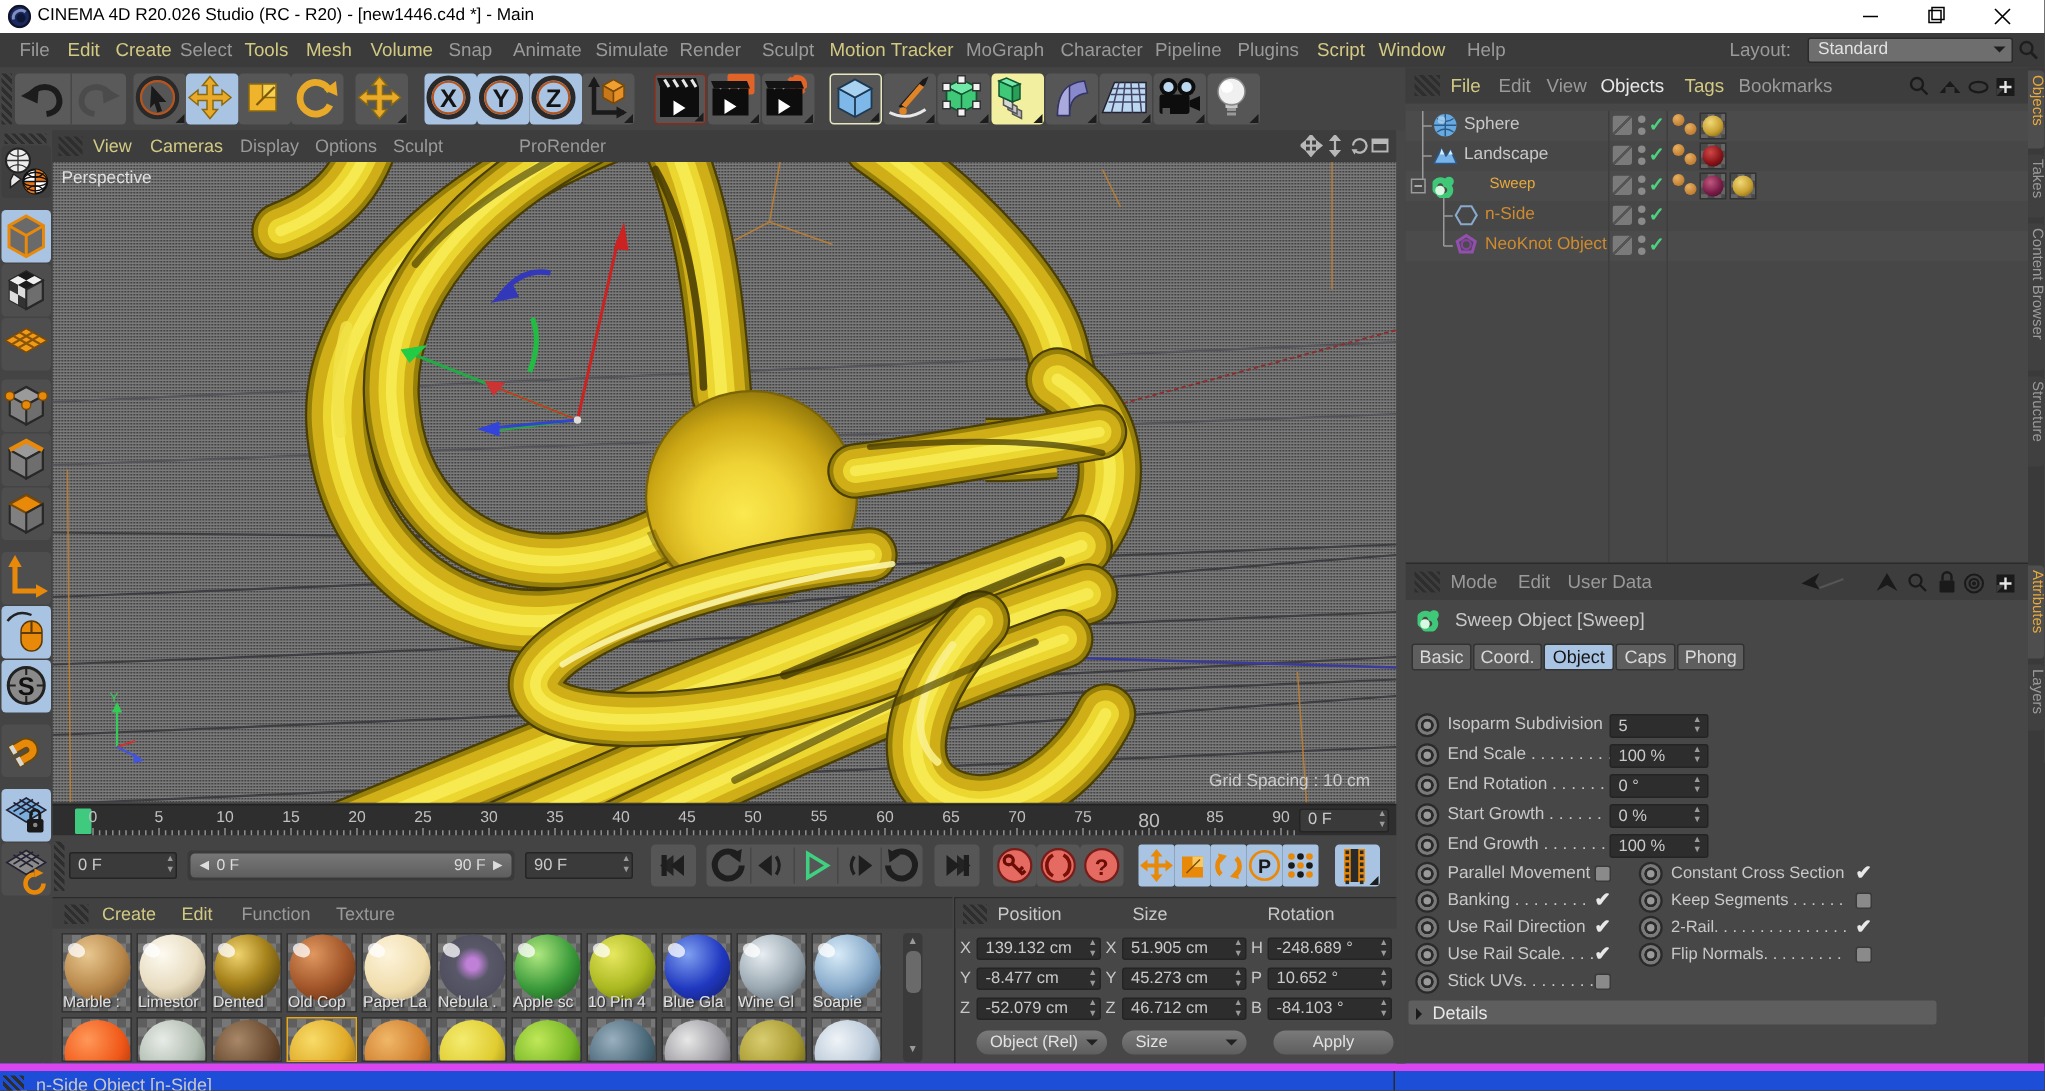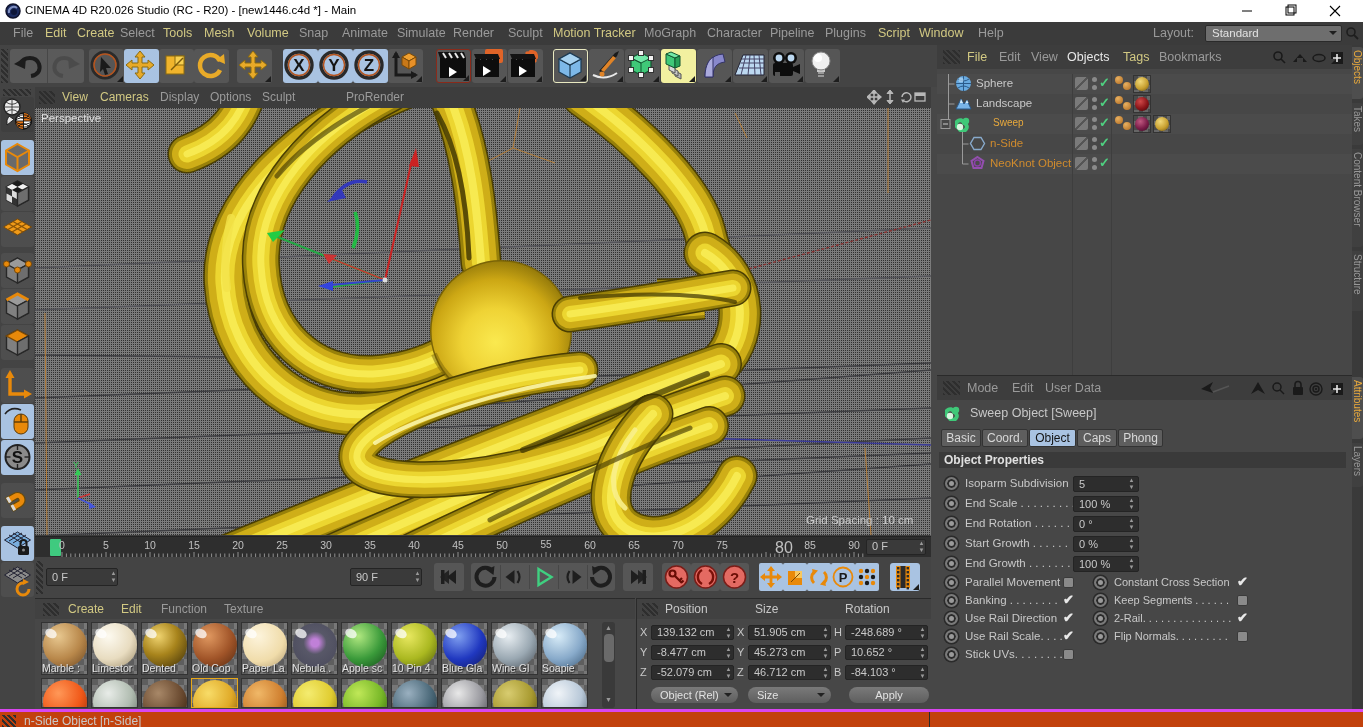--- a/index.html
+++ b/index.html
@@ -525,21 +525,21 @@
 <div class="abs" style="left:281px;top:2px;width:20px;text-align:center;font-size:10.5px;color:#c0c0c0;">30</div>
 <div class="abs" style="left:325px;top:2px;width:20px;text-align:center;font-size:10.5px;color:#c0c0c0;">35</div>
 <div class="abs" style="left:369px;top:2px;width:20px;text-align:center;font-size:10.5px;color:#c0c0c0;">40</div>
 <div class="abs" style="left:413px;top:2px;width:20px;text-align:center;font-size:10.5px;color:#c0c0c0;">45</div>
 <div class="abs" style="left:457px;top:2px;width:20px;text-align:center;font-size:10.5px;color:#c0c0c0;">50</div>
 <div class="abs" style="left:501px;top:2px;width:20px;text-align:center;font-size:10px;color:#c0c0c0;">55</div>
 <div class="abs" style="left:545px;top:2px;width:20px;text-align:center;font-size:10.5px;color:#c0c0c0;">60</div>
 <div class="abs" style="left:589px;top:2px;width:20px;text-align:center;font-size:10.5px;color:#c0c0c0;">65</div>
 <div class="abs" style="left:633px;top:2px;width:20px;text-align:center;font-size:10.5px;color:#c0c0c0;">70</div>
 <div class="abs" style="left:677px;top:2px;width:20px;text-align:center;font-size:10.5px;color:#c0c0c0;">75</div>
-<div class="abs" style="left:739px;top:2px;width:20px;text-align:center;font-size:16px;color:#c0c0c0;">80</div>
+<div class="abs" style="left:721px;top:2px;width:20px;text-align:center;font-size:13px;color:#c0c0c0;">80</div>
 <div class="abs" style="left:765px;top:2px;width:20px;text-align:center;font-size:10.5px;color:#c0c0c0;">85</div>
 <div class="abs" style="left:809px;top:2px;width:20px;text-align:center;font-size:10.5px;color:#c0c0c0;">90</div>
 <svg class="abs" style="left:0;top:13px;" width="860" height="8" viewBox="0 0 860 8">
       <line x1="27.0" y1="2" x2="27.0" y2="7" stroke="#8f8f8f" stroke-width="1"></line>
       <line x1="31.4" y1="3.5" x2="31.4" y2="7" stroke="#8f8f8f" stroke-width="1"></line>
       <line x1="35.8" y1="3.5" x2="35.8" y2="7" stroke="#8f8f8f" stroke-width="1"></line>
       <line x1="40.2" y1="3.5" x2="40.2" y2="7" stroke="#8f8f8f" stroke-width="1"></line>
       <line x1="44.6" y1="3.5" x2="44.6" y2="7" stroke="#8f8f8f" stroke-width="1"></line>
       <line x1="49.0" y1="3.5" x2="49.0" y2="7" stroke="#8f8f8f" stroke-width="1"></line>
       <line x1="53.4" y1="3.5" x2="53.4" y2="7" stroke="#8f8f8f" stroke-width="1"></line>
@@ -720,20 +720,26 @@
       <line x1="823.4" y1="3.5" x2="823.4" y2="7" stroke="#8f8f8f" stroke-width="1"></line>
       <line x1="827.8" y1="3.5" x2="827.8" y2="7" stroke="#8f8f8f" stroke-width="1"></line>
     </svg>
 <div class="fld" style="left:831px;top:2px;width:60px;height:16px;background:#3a3a3a;">0 F</div>
 <div class="spin" style="left:882px;top:3px;">▲<br>▼</div>
 </div>
 <div class="abs" style="left:35px;top:557px;width:896px;height:41px;background:#444;">
 <div class="abs hatch" style="left:1px;top:4px;width:7px;height:33px;"></div>
 <div class="fld" style="left:11px;top:11px;width:72px;height:18px;background:#3a3a3a;line-height:16px;">0 F</div>
 <div class="spin" style="left:74px;top:13px;">▲<br>▼</div>
+<div class="abs" style="left:90px;top:10px;width:218px;height:20px;background:#3a3a3a;border-radius:3px;">
+      <div class="abs" style="left:2px;top:2px;width:214px;height:16px;background:linear-gradient(#777,#5e5e5e);border-radius:3px;font-size:10.5px;color:#ddd;">
+        <span style="position:absolute;left:4px;top:2px;">◄ 0 F</span>
+        <span style="position:absolute;right:4px;top:2px;">90 F ►</span>
+      </div>
+    </div>
 <div class="fld" style="left:315px;top:11px;width:72px;height:18px;background:#3a3a3a;line-height:16px;">90 F</div>
 <div class="spin" style="left:378px;top:13px;">▲<br>▼</div>
 <div class="btn" style="left:399px;top:6px;width:30px;height:28px;background:#565656;border-radius:3px;"><svg width="100%" height="100%" viewBox="0 0 28 28">
         <g fill="#1e1e1e">
           <rect x="6" y="7" width="3.5" height="14"></rect>
           <path d="M21 7 v14 l-9 -7 z"></path>
           <path d="M14 7 v14 l-9 -7 z" opacity="0.9"></path>
         </g>
       </svg></div>
 <div class="abs" style="left:436px;top:6px;width:144px;height:28px;background:#565656;border-radius:3px;"></div>
@@ -1118,21 +1124,20 @@
         <path d="M4 13 a4 4 0 1 1 5 -5 a4 4 0 1 1 -5 5" fill="none" stroke="#3fc878" stroke-width="4"></path>
         <circle cx="5" cy="12" r="3.2" fill="#d8f8e0"></circle>
         <circle cx="11" cy="6" r="3.2" fill="#3fc878"></circle>
       </svg></div>
 <div class="abs" style="left:33px;top:30px;font-size:12.5px;color:#c8c8c8;">Sweep Object [Sweep]</div>
 <div class="abs" style="left:4px;top:53px;width:40px;height:18px;background:#5e5e5e;color:#d8d8d8;border:1px solid #333;border-radius:2px;font-size:12px;line-height:17px;text-align:center;">Basic</div>
 <div class="abs" style="left:45px;top:53px;width:46px;height:18px;background:#5e5e5e;color:#d8d8d8;border:1px solid #333;border-radius:2px;font-size:12px;line-height:17px;text-align:center;">Coord.</div>
 <div class="abs" style="left:92px;top:53px;width:47px;height:18px;background:#a9c3e2;color:#141414;border:1px solid #333;border-radius:2px;font-size:12px;line-height:17px;text-align:center;">Object</div>
 <div class="abs" style="left:140px;top:53px;width:40px;height:18px;background:#5e5e5e;color:#d8d8d8;border:1px solid #333;border-radius:2px;font-size:12px;line-height:17px;text-align:center;">Caps</div>
 <div class="abs" style="left:181px;top:53px;width:45px;height:18px;background:#5e5e5e;color:#d8d8d8;border:1px solid #333;border-radius:2px;font-size:12px;line-height:17px;text-align:center;">Phong</div>
-<div class="abs" style="left:2px;top:76px;width:407px;height:16px;background:#3a3a3a;font-size:12px;font-weight:bold;color:#e0e0e0;line-height:16px;padding-left:5px;">Object Properties</div>
 <div class="abs" style="left:8px;top:101px;width:13px;height:13px;border-radius:50%;background:#9a9a9a;border:2.5px solid #7a7a7a;box-shadow:0 0 0 1.5px #2a2a2a, inset 0 0 0 2px #2a2a2a;"></div>
     <div class="abs" style="left:28px;top:101px;font-size:11.5px;color:#c8c8c8;white-space:nowrap;">Isoparm Subdivision</div>
     <div class="fld" style="left:136px;top:100px;width:66px;height:16px;line-height:14px;">5</div>
     <div class="spin" style="left:190px;top:101px;">▲<br>▼</div>
 <div class="abs" style="left:8px;top:121px;width:13px;height:13px;border-radius:50%;background:#9a9a9a;border:2.5px solid #7a7a7a;box-shadow:0 0 0 1.5px #2a2a2a, inset 0 0 0 2px #2a2a2a;"></div>
     <div class="abs" style="left:28px;top:121px;font-size:11.5px;color:#c8c8c8;white-space:nowrap;">End Scale . . . . . . . . .</div>
     <div class="fld" style="left:136px;top:120px;width:66px;height:16px;line-height:14px;">100 %</div>
     <div class="spin" style="left:190px;top:121px;">▲<br>▼</div>
 <div class="abs" style="left:8px;top:141px;width:13px;height:13px;border-radius:50%;background:#9a9a9a;border:2.5px solid #7a7a7a;box-shadow:0 0 0 1.5px #2a2a2a, inset 0 0 0 2px #2a2a2a;"></div>
     <div class="abs" style="left:28px;top:141px;font-size:11.5px;color:#c8c8c8;white-space:nowrap;">End Rotation . . . . . .</div>
@@ -1166,33 +1171,34 @@
     <div class="abs" style="left:300px;top:234px;font-size:13px;font-weight:bold;color:#e8e8e8;">✔</div>
 <div class="abs" style="left:8px;top:254px;width:13px;height:13px;border-radius:50%;background:#9a9a9a;border:2.5px solid #7a7a7a;box-shadow:0 0 0 1.5px #2a2a2a, inset 0 0 0 2px #2a2a2a;"></div>
     <div class="abs" style="left:28px;top:254px;font-size:11.5px;color:#c8c8c8;white-space:nowrap;">Use Rail Scale. . . .</div>
     <div class="abs" style="left:126px;top:252px;font-size:13px;font-weight:bold;color:#e8e8e8;">✔</div>
 <div class="abs" style="left:157px;top:254px;width:13px;height:13px;border-radius:50%;background:#9a9a9a;border:2.5px solid #7a7a7a;box-shadow:0 0 0 1.5px #2a2a2a, inset 0 0 0 2px #2a2a2a;"></div>
     <div class="abs" style="left:177px;top:254px;font-size:11px;color:#c8c8c8;white-space:nowrap;">Flip Normals. . . . . . . . .</div>
     <div class="abs" style="left:300px;top:255px;width:11px;height:11px;background:#8a8a8a;border-radius:2px;border:1px solid #3a3a3a;"></div>
 <div class="abs" style="left:8px;top:272px;width:13px;height:13px;border-radius:50%;background:#9a9a9a;border:2.5px solid #7a7a7a;box-shadow:0 0 0 1.5px #2a2a2a, inset 0 0 0 2px #2a2a2a;"></div>
     <div class="abs" style="left:28px;top:272px;font-size:11.5px;color:#c8c8c8;white-space:nowrap;">Stick UVs. . . . . . . .</div>
     <div class="abs" style="left:126px;top:273px;width:11px;height:11px;background:#8a8a8a;border-radius:2px;border:1px solid #3a3a3a;"></div>
+<div class="abs" style="left:2px;top:291px;width:352px;height:16px;background:#5e5e5e;border-radius:2px;font-size:12px;color:#e8e8e8;line-height:16px;padding-left:16px;">Details<span style="position:absolute;left:5px;top:5px;border:4px solid transparent;border-left-color:#1a1a1a;"></span></div>
 </div>
 <div class="abs" style="left:1352px;top:45px;width:11px;height:682px;background:#3a3a3a;">
 <div class="abs" style="left:0;top:2px;width:11px;height:52px;background:#4e4e4e;border-radius:0 3px 3px 0;"></div>
 <div class="abs" style="left:0px;top:5px;width:11px;font-size:10px;color:#e8a93c;writing-mode:vertical-rl;height:46px;overflow:hidden;white-space:nowrap;">Objects</div>
 <div class="abs" style="left:0;top:58px;width:11px;height:42px;background:#404040;border-radius:0 3px 3px 0;"></div>
 <div class="abs" style="left:0px;top:61px;width:11px;font-size:10px;color:#9a9a9a;writing-mode:vertical-rl;height:36px;overflow:hidden;white-space:nowrap;">Takes</div>
 <div class="abs" style="left:0;top:104px;width:11px;height:98px;background:#404040;border-radius:0 3px 3px 0;"></div>
 <div class="abs" style="left:0px;top:107px;width:11px;font-size:10px;color:#9a9a9a;writing-mode:vertical-rl;height:92px;overflow:hidden;white-space:nowrap;">Content Browser</div>
 <div class="abs" style="left:0;top:206px;width:11px;height:60px;background:#404040;border-radius:0 3px 3px 0;"></div>
 <div class="abs" style="left:0px;top:209px;width:11px;font-size:10px;color:#9a9a9a;writing-mode:vertical-rl;height:54px;overflow:hidden;white-space:nowrap;">Structure</div>
 <div class="abs" style="left:0;top:332px;width:11px;height:62px;background:#4e4e4e;border-radius:0 3px 3px 0;"></div>
 <div class="abs" style="left:0px;top:335px;width:11px;font-size:10px;color:#e8a93c;writing-mode:vertical-rl;height:56px;overflow:hidden;white-space:nowrap;">Attributes</div>
 <div class="abs" style="left:0;top:398px;width:11px;height:44px;background:#404040;border-radius:0 3px 3px 0;"></div>
 <div class="abs" style="left:0px;top:401px;width:11px;font-size:10px;color:#9a9a9a;writing-mode:vertical-rl;height:38px;overflow:hidden;white-space:nowrap;">Layers</div>
 </div>
-<div class="abs" style="left:0;top:709px;width:1363px;height:18px;background:#c2410c;border-top:3px solid #d946ef;">
+<div class="abs" style="left:0;top:709px;width:1363px;height:18px;background:#1d4ed8;border-top:5px solid #d946ef;">
 <div class="abs hatch" style="left:2px;top:3px;width:14px;height:12px;"></div>
 <div class="abs" style="left:24px;top:2px;font-size:12px;color:#c8c8c8;">n-Side Object [n-Side]</div>
 <div class="abs" style="left:929px;top:0;width:1px;height:18px;background:#2a2a2a;"></div>
 </div>
 <div class="abs" style="left:931px;top:87px;width:6px;height:622px;background:#474747;"></div>
 <div class="abs" style="left:35px;top:45px;width:0px;height:0px;"></div>
 </body></html>

